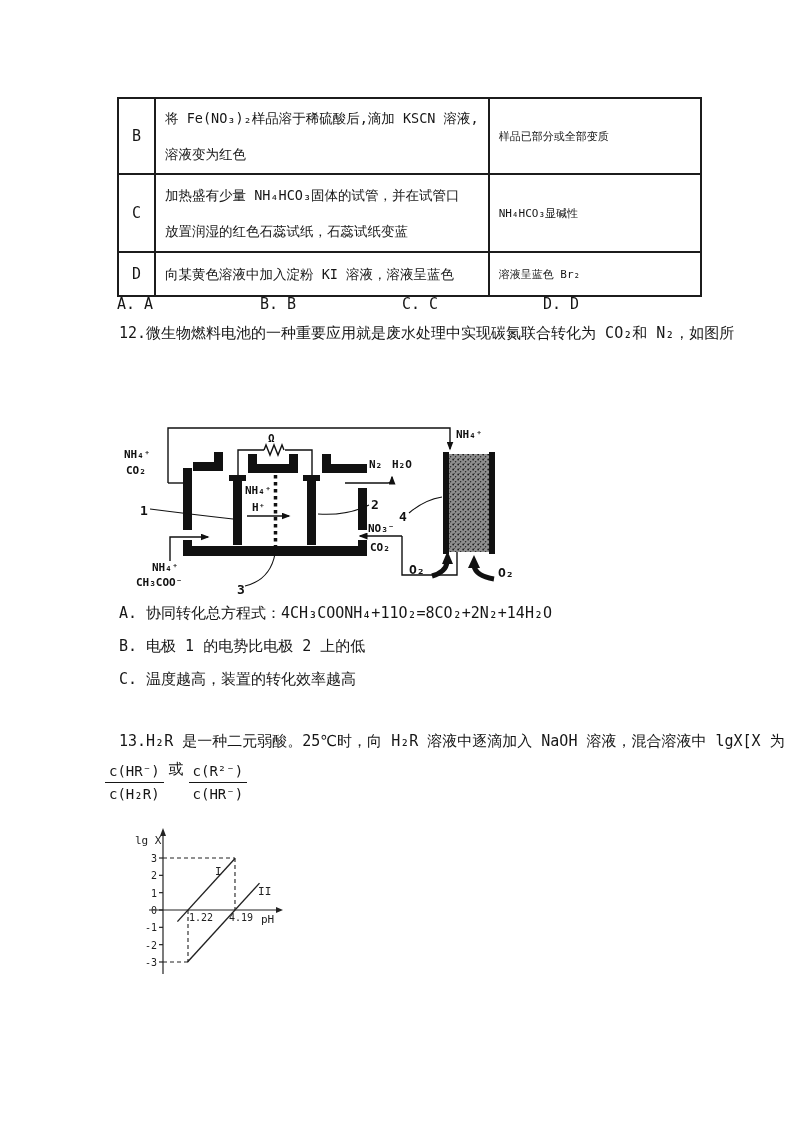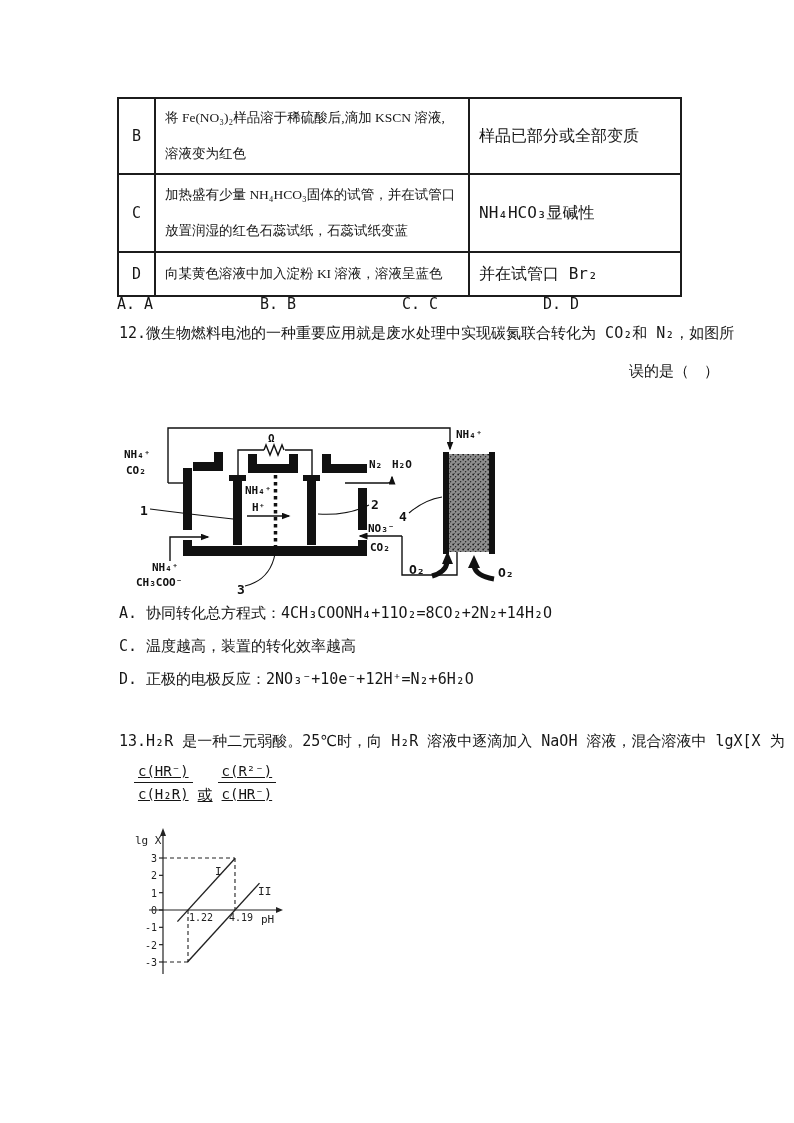--- a/index.html
+++ b/index.html
@@ -4,33 +4,33 @@
 <style>
   html,body{margin:0;padding:0;background:#e8e8e8;}
   .page{
     position:relative;width:794px;height:1123px;margin:0 auto;background:#ffffff;
     font-family:"DejaVu Sans Mono","DejaVu Sans",monospace;color:#161616;overflow:hidden;
   }
   
   .qtable{position:absolute;left:117px;top:97px;border-collapse:collapse;table-layout:fixed;}
   .qtable td{border:2px solid #1c1c1c;vertical-align:middle;}
   .qtable td.c1{width:33px;text-align:center;font-size:15px;}
-  .qtable td.c2{width:294px;padding:0 9px;font-family:Liberation Serif, serif;}
-  .qtable td.c3{width:192px;padding:0 9px;font-size:16px;white-space:nowrap;overflow:hidden;margin-top:17px;}
+  .qtable td.c2{width:294px;padding:0 9px;}
+  .qtable td.c3{width:192px;padding:0 9px;font-size:11px;white-space:nowrap;overflow:hidden;margin-top:17px;}
   .pline{line-height:36px;font-size:13.5px;white-space:nowrap;overflow:hidden;}
   tr.rB td{height:72px;} tr.rC td{height:74px;} tr.rD td{height:40px;}
   
   .ans{position:absolute;top:295px;font-size:15px;white-space:pre;}
   
   .qblock{position:absolute;left:119px;width:600px;}
-  .qline{line-height:38px;font-size:15px;white-space:nowrap;text-align:right;}
+  .qline{line-height:38px;font-size:15px;white-space:nowrap;}
   .optline{line-height:33px;font-size:15px;white-space:nowrap;}
   .optline .olab{margin-right:9px;}
   
-  .fracrow{position:absolute;left:131px;top:760px;display:flex;align-items:flex-end;font-size:15px;white-space:nowrap;text-decoration:underline;}
+  .fracrow{position:absolute;left:102px;top:760px;display:flex;align-items:flex-start;font-size:15px;white-space:nowrap;}
   .frac{display:inline-block;text-align:center;font-size:14px;margin:0 3px;}
   .frac .num{display:block;line-height:22px;padding:0 4px;border-bottom:1.6px solid #161616;}
   .frac .den{display:block;line-height:22px;padding:0 4px;}
   .orword{margin:0 2px;}
   
   .cellfig{position:absolute;left:112px;top:418px;}
   .cellfig text{font-size:11px;font-weight:bold;fill:#111;}
   .cellfig text.big{font-size:13px;}
   .cellfig .thin{stroke:#111;stroke-width:1.4;fill:none;}
   .cellfig .ptr{stroke:#111;stroke-width:1.1;fill:none;}
@@ -65,33 +65,32 @@
           <div class="pline">加热盛有少量 NH₄HCO₃固体的试管，并在试管口</div>
           <div class="pline">放置润湿的红色石蕊试纸，石蕊试纸变蓝</div>
         </td>
         <td class="c3"><span>NH₄HCO₃显碱性</span></td>
       </tr>
       <tr class="rD">
         <td class="c1"><span>D</span></td>
         <td class="c2">
           <div class="pline">向某黄色溶液中加入淀粉 KI 溶液，溶液呈蓝色</div>
         </td>
-        <td class="c3"><span>并在试管口 Br₂</span></td>
+        <td class="c3"><span>溶液呈蓝色 Br₂</span></td>
       </tr>
     </tbody>
   </table>
 
   <span class="ans" style="left:117px">A.&nbsp;A</span>
   <span class="ans" style="left:260px">B.&nbsp;B</span>
   <span class="ans" style="left:402px">C.&nbsp;C</span>
   <span class="ans" style="left:543px">D.&nbsp;D</span>
 
   <div class="qblock" style="top:314px">
     <div class="qline">12.微生物燃料电池的一种重要应用就是废水处理中实现碳氮联合转化为 CO₂和 N₂，如图所</div>
-    <div class="qline">误的是（　）</div>
   </div>
 
   <svg class="cellfig" width="420" height="190" viewBox="0 0 420 190">
     <defs>
       <marker id="ah" markerUnits="userSpaceOnUse" markerWidth="9" markerHeight="7" refX="7.5" refY="3.5" orient="auto">
         <path d="M0,0 L9,3.5 L0,7 z" fill="#111"></path>
       </marker>
       <pattern id="speck" width="5" height="5" patternUnits="userSpaceOnUse">
         <rect width="5" height="5" fill="#8f8f8f"></rect>
         <circle cx="1.2" cy="1.5" r="0.9" fill="#1a1a1a"></circle>
@@ -167,22 +166,22 @@
     <path d="M320,158 Q334,154 335,144" stroke="#111" stroke-width="5" fill="none"></path>
     <polygon class="blk" points="330,146 341,146 335.5,133"></polygon>
     <path d="M382,161 Q364,158 362,148" stroke="#111" stroke-width="5" fill="none"></path>
     <polygon class="blk" points="356,150 368,150 362,137"></polygon>
     <text class="big" x="297" y="156">O₂</text>
     <text class="big" x="386" y="159">O₂</text>
   </svg>
 
   <div class="qblock" style="top:597px">
     <div class="optline"><span class="olab">A.</span><span>协同转化总方程式：4CH₃COONH₄+11O₂=8CO₂+2N₂+14H₂O</span></div>
+    <div class="optline"><span class="olab">B.</span><span>电极 1 的电势比电极 2 上的低</span></div>
     <div class="optline"><span class="olab">C.</span><span>温度越高，装置的转化效率越高</span></div>
-    <div class="optline"><span class="olab">D.</span><span>正极的电极反应：2NO₃⁻+10e⁻+12H⁺=N₂+6H₂O</span></div>
   </div>
 
   <div class="qblock" style="top:722px">
     <div class="qline">13.H₂R 是一种二元弱酸。25℃时，向 H₂R 溶液中逐滴加入 NaOH 溶液，混合溶液中 lgX[X 为</div>
   </div>
 
   <div class="fracrow">
     <span class="frac">
       <span class="num">c(HR⁻)</span>
       <span class="den">c(H₂R)</span>

